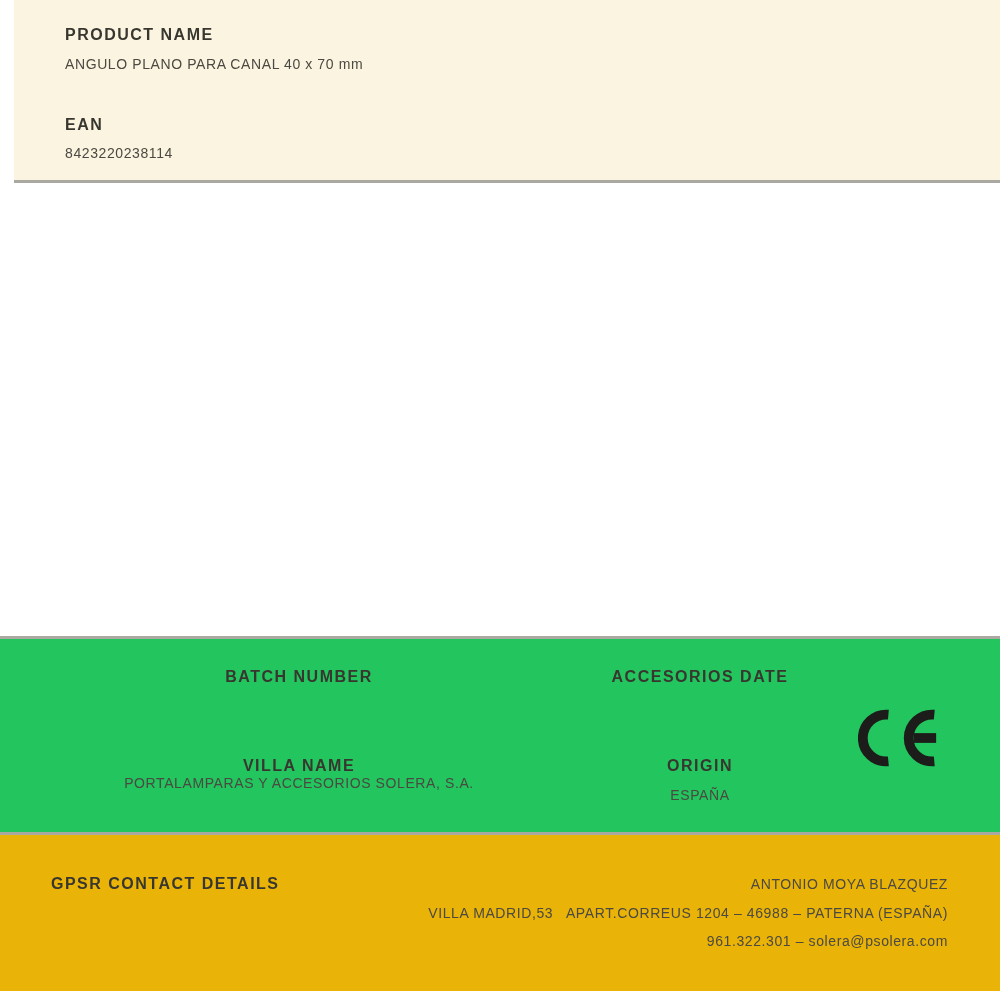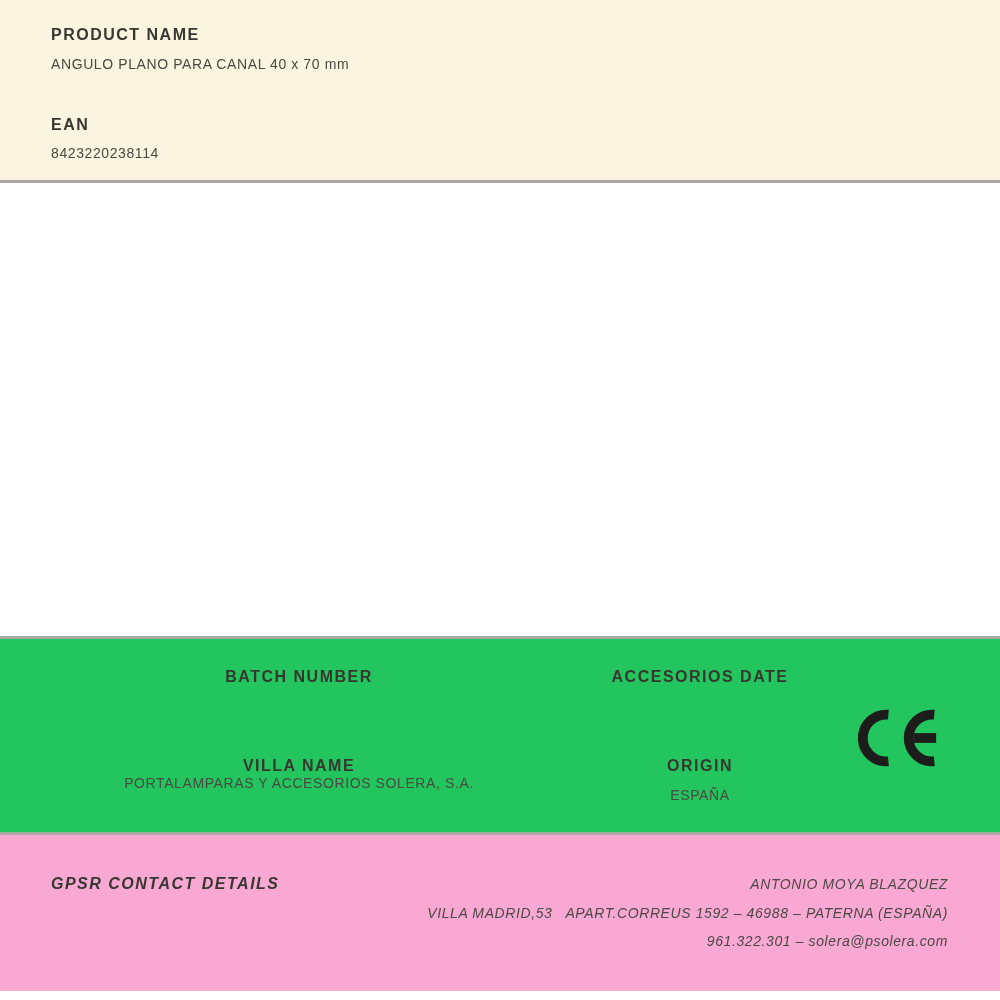--- a/index.html
+++ b/index.html
@@ -10,38 +10,38 @@
     position: relative;
   }
   .page { width: 1000px; height: 1000px; position: relative; }
 
   
   .section-top {
     height: 183px;
     background: #FAF4E0;
     border-bottom: 3px solid #A9A9A1;
     position: relative;
+    margin-left: 14px;
   }
   .section-photo {
     height: 456px;
     background: #FFFFFF;
     border-bottom: 3px solid #A9A9A1;
     position: relative;
   }
   .section-info {
     height: 196px;
     background: #22c55e;
     border-bottom: 3px solid #A9A9A1;
     position: relative;
   }
   .section-contact {
     height: 156px;
-    background: #f9a8d4;
+    background: #eab308;
     position: relative;
-    font-style: italic;
   }
 
   
   .field-label {
     font-weight: bold;
     font-size: 16px;
     letter-spacing: 1.5px;
     color: #38372F;
     white-space: pre;
   }
@@ -115,18 +115,18 @@
         <path d="M 78.1 6.1 A 24 24 0 1 0 78.1 53.9" fill="none" stroke="#1C1C1A" stroke-width="10"></path>
         <line x1="57" y1="30" x2="80" y2="30" stroke="#1C1C1A" stroke-width="10"></line>
       </svg>
     </span>
   </div>
 
   <div class="section-contact">
     <div class="abs pos-gpsr field-label">GPSR CONTACT DETAILS</div>
     <div class="contact-block">
       <span class="field-value">ANTONIO MOYA BLAZQUEZ</span>
-      <span class="field-value">VILLA MADRID,53   APART.CORREUS 1592 – 46988 – PATERNA (ESPAÑA)</span>
+      <span class="field-value">VILLA MADRID,53   APART.CORREUS 1204 – 46988 – PATERNA (ESPAÑA)</span>
       <span class="field-value">961.322.301 – solera@psolera.com</span>
     </div>
   </div>
 
 </div>
 
 </body></html>

